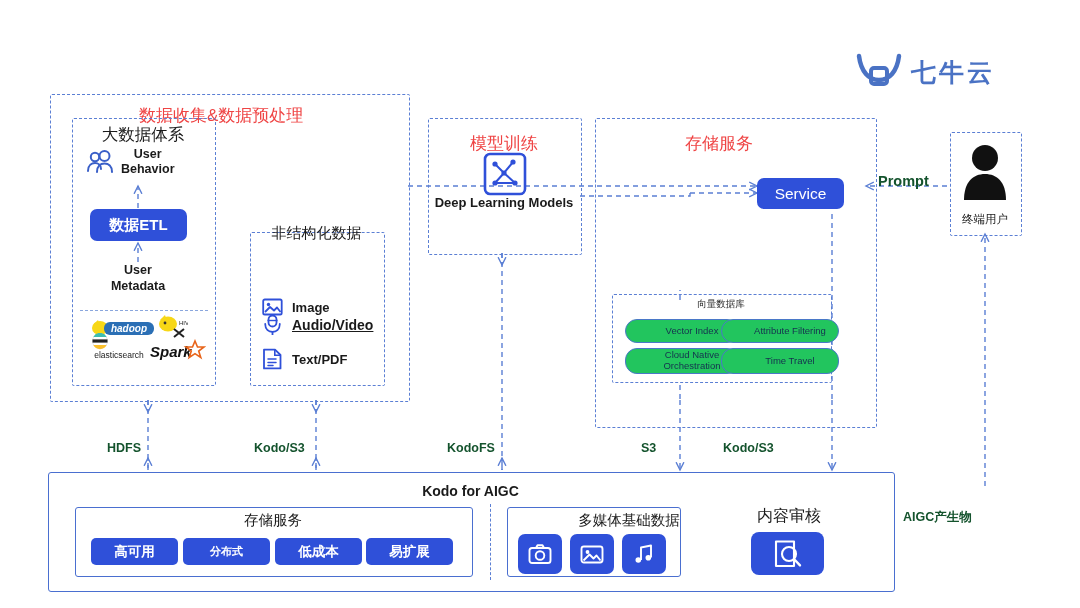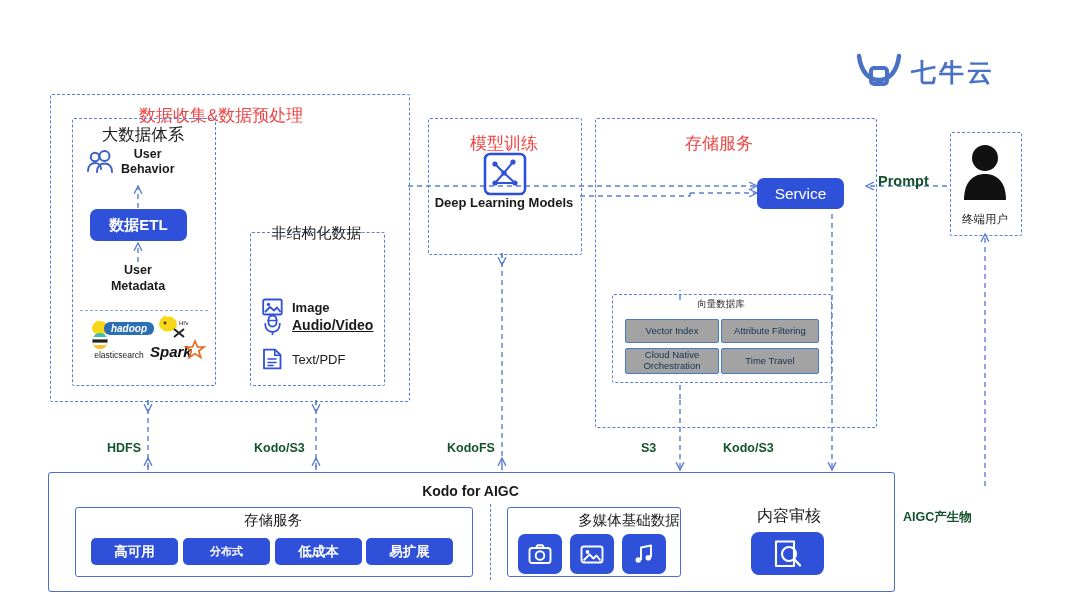--- a/index.html
+++ b/index.html
@@ -7,23 +7,23 @@
        font-family:"Liberation Sans","DejaVu Sans",sans-serif;color:#1a1a1a;}
   .abs{position:absolute;}
   .ttl{font-size:17px;color:#ef4444;white-space:nowrap;margin-top:44px;}
   .dbox{position:absolute;border:1.4px dashed #5b7fd4;border-radius:2px;background:transparent;}
   .sbox{position:absolute;border:1.4px solid #4a6fd0;border-radius:3px;background:#fff;}
   .btn{position:absolute;background:#2f50d9;color:#fff;border-radius:7px;display:flex;
        align-items:center;justify-content:center;font-weight:bold;}
   .lbl{position:absolute;font-size:12.5px;color:#14532d;white-space:nowrap;font-weight:bold;}
   .ctr{text-align:center;}
   svg{position:absolute;left:0;top:0;pointer-events:none;}
-  .vchip{position:absolute;background:#a3a3a3;border:1.2px solid #4a78c8;border-radius:2px;
+  .vchip{position:absolute;background:#22c55e;border:1.2px solid #4a78c8;border-radius:12px;
          display:flex;align-items:center;justify-content:center;text-align:center;
-         font-size:9.5px;color:#15314f;line-height:1.15;}
+         font-size:9.5px;color:#15314f;line-height:1.15;padding-left:20px;}
   .mmicon{width:44px;height:40px;background:#2f50d9;border-radius:7px;display:flex;
           align-items:center;justify-content:center;}
   .logoword{font-size:25px;color:#4a72c4;font-weight:bold;letter-spacing:3px;}
 </style>
 </head>
 <body>
 
 <svg width="1080" height="608">
   <defs>
     <marker id="ar" viewBox="0 0 10 10" refX="8" refY="5" markerWidth="7" markerHeight="7" orient="auto">
@@ -159,21 +159,21 @@
   </svg>
   <span style="font-size:14px;font-weight:bold;text-decoration:underline;">Audio/Video</span>
 </div>
 
 <div class="abs" style="left:262px;top:348px;display:flex;align-items:center;gap:9px;">
   <svg width="21" height="22" style="position:relative;" viewBox="0 0 21 22">
     <path d="M2,1.6 L13,1.6 L18.5,7 L18.5,20.4 L2,20.4 Z" fill="none" stroke="#2f50d9" stroke-width="1.8" stroke-linejoin="round"></path>
     <path d="M12.8,1.8 L12.8,7.2 L18.3,7.2" fill="none" stroke="#2f50d9" stroke-width="1.6"></path>
     <path d="M6,11 L14,11 M6,14.5 L14,14.5 M6,17.5 L11,17.5" stroke="#2f50d9" stroke-width="1.5" stroke-linecap="round"></path>
   </svg>
-  <span style="font-size:13px;font-weight:normal;">Text/PDF</span>
+  <span style="font-size:13px;font-weight:bold;">Text/PDF</span>
 </div>
 
 <div class="dbox" style="left:428px;top:118px;width:152px;height:135px;"></div>
 <div class="abs" style="left:483px;top:152px;">
   <svg width="44" height="44" style="position:relative;" viewBox="0 0 44 44">
     <rect x="2" y="2" width="40" height="40" rx="5" fill="none" stroke="#2f50d9" stroke-width="2.6"></rect>
     <circle cx="12" cy="12" r="2.6" fill="#2f50d9"></circle>
     <circle cx="30" cy="10" r="2.6" fill="#2f50d9"></circle>
     <circle cx="21" cy="21" r="2.6" fill="#2f50d9"></circle>
     <circle cx="12" cy="31" r="2.6" fill="#2f50d9"></circle>

